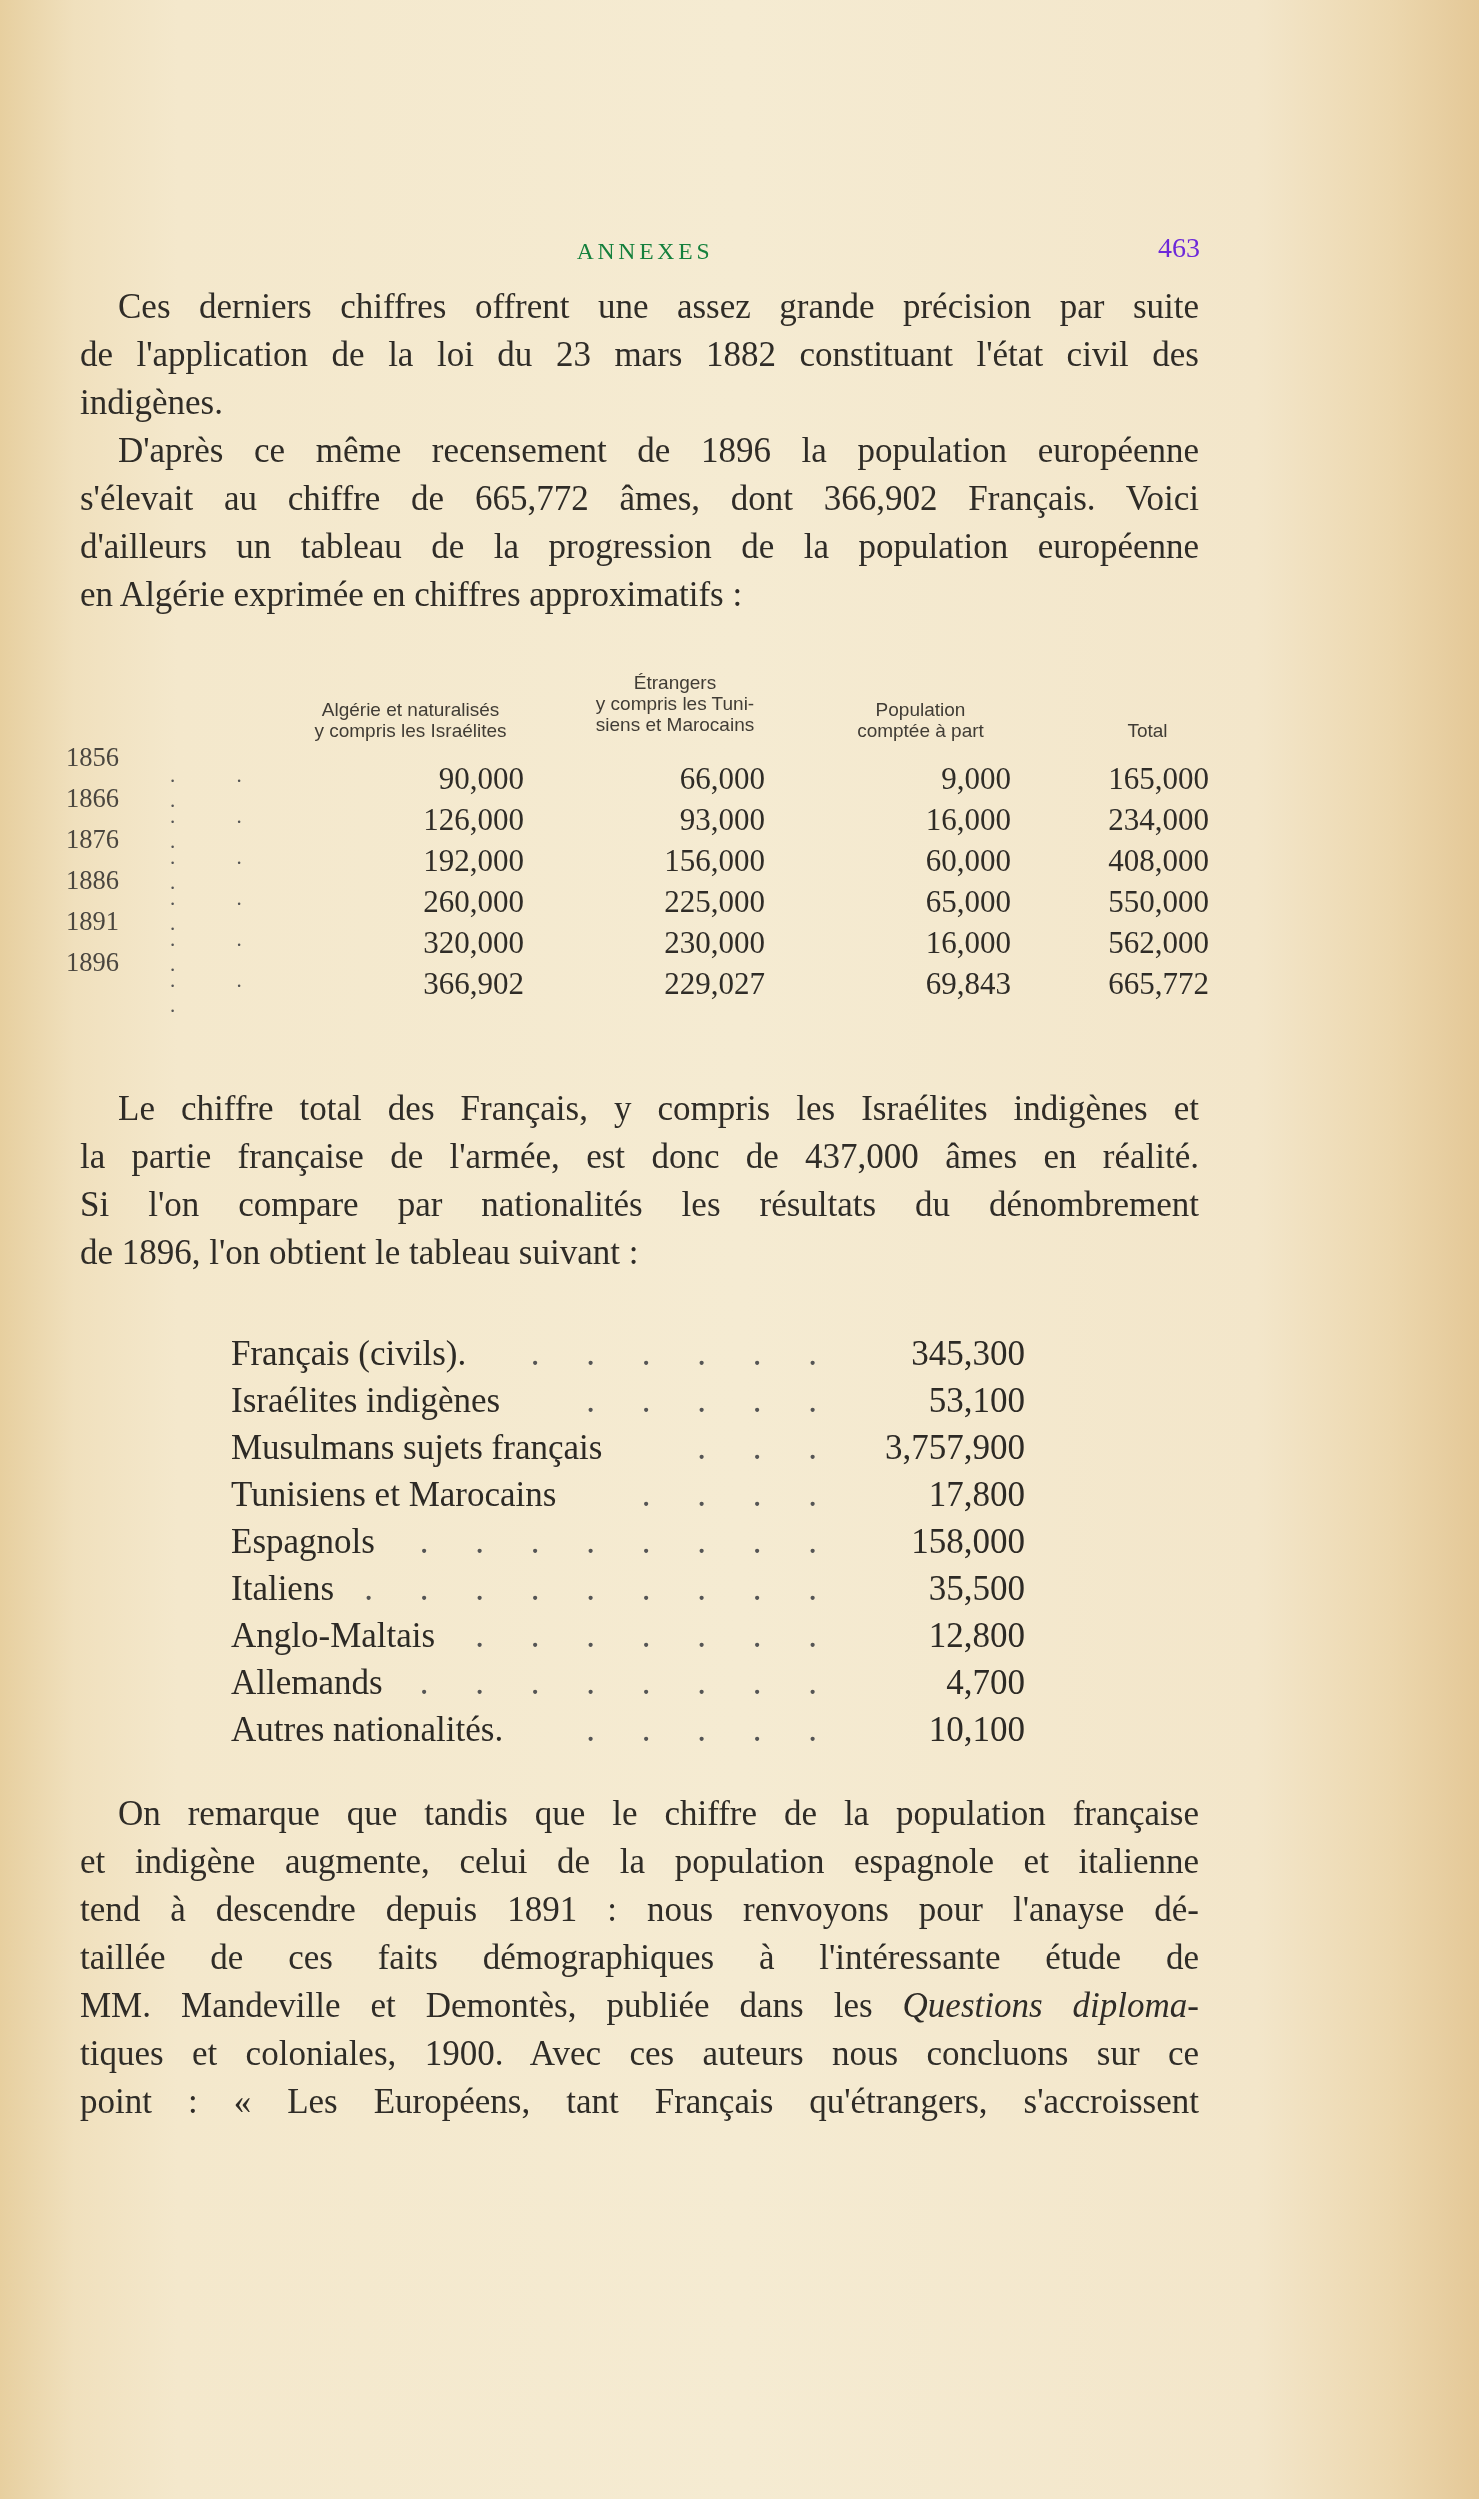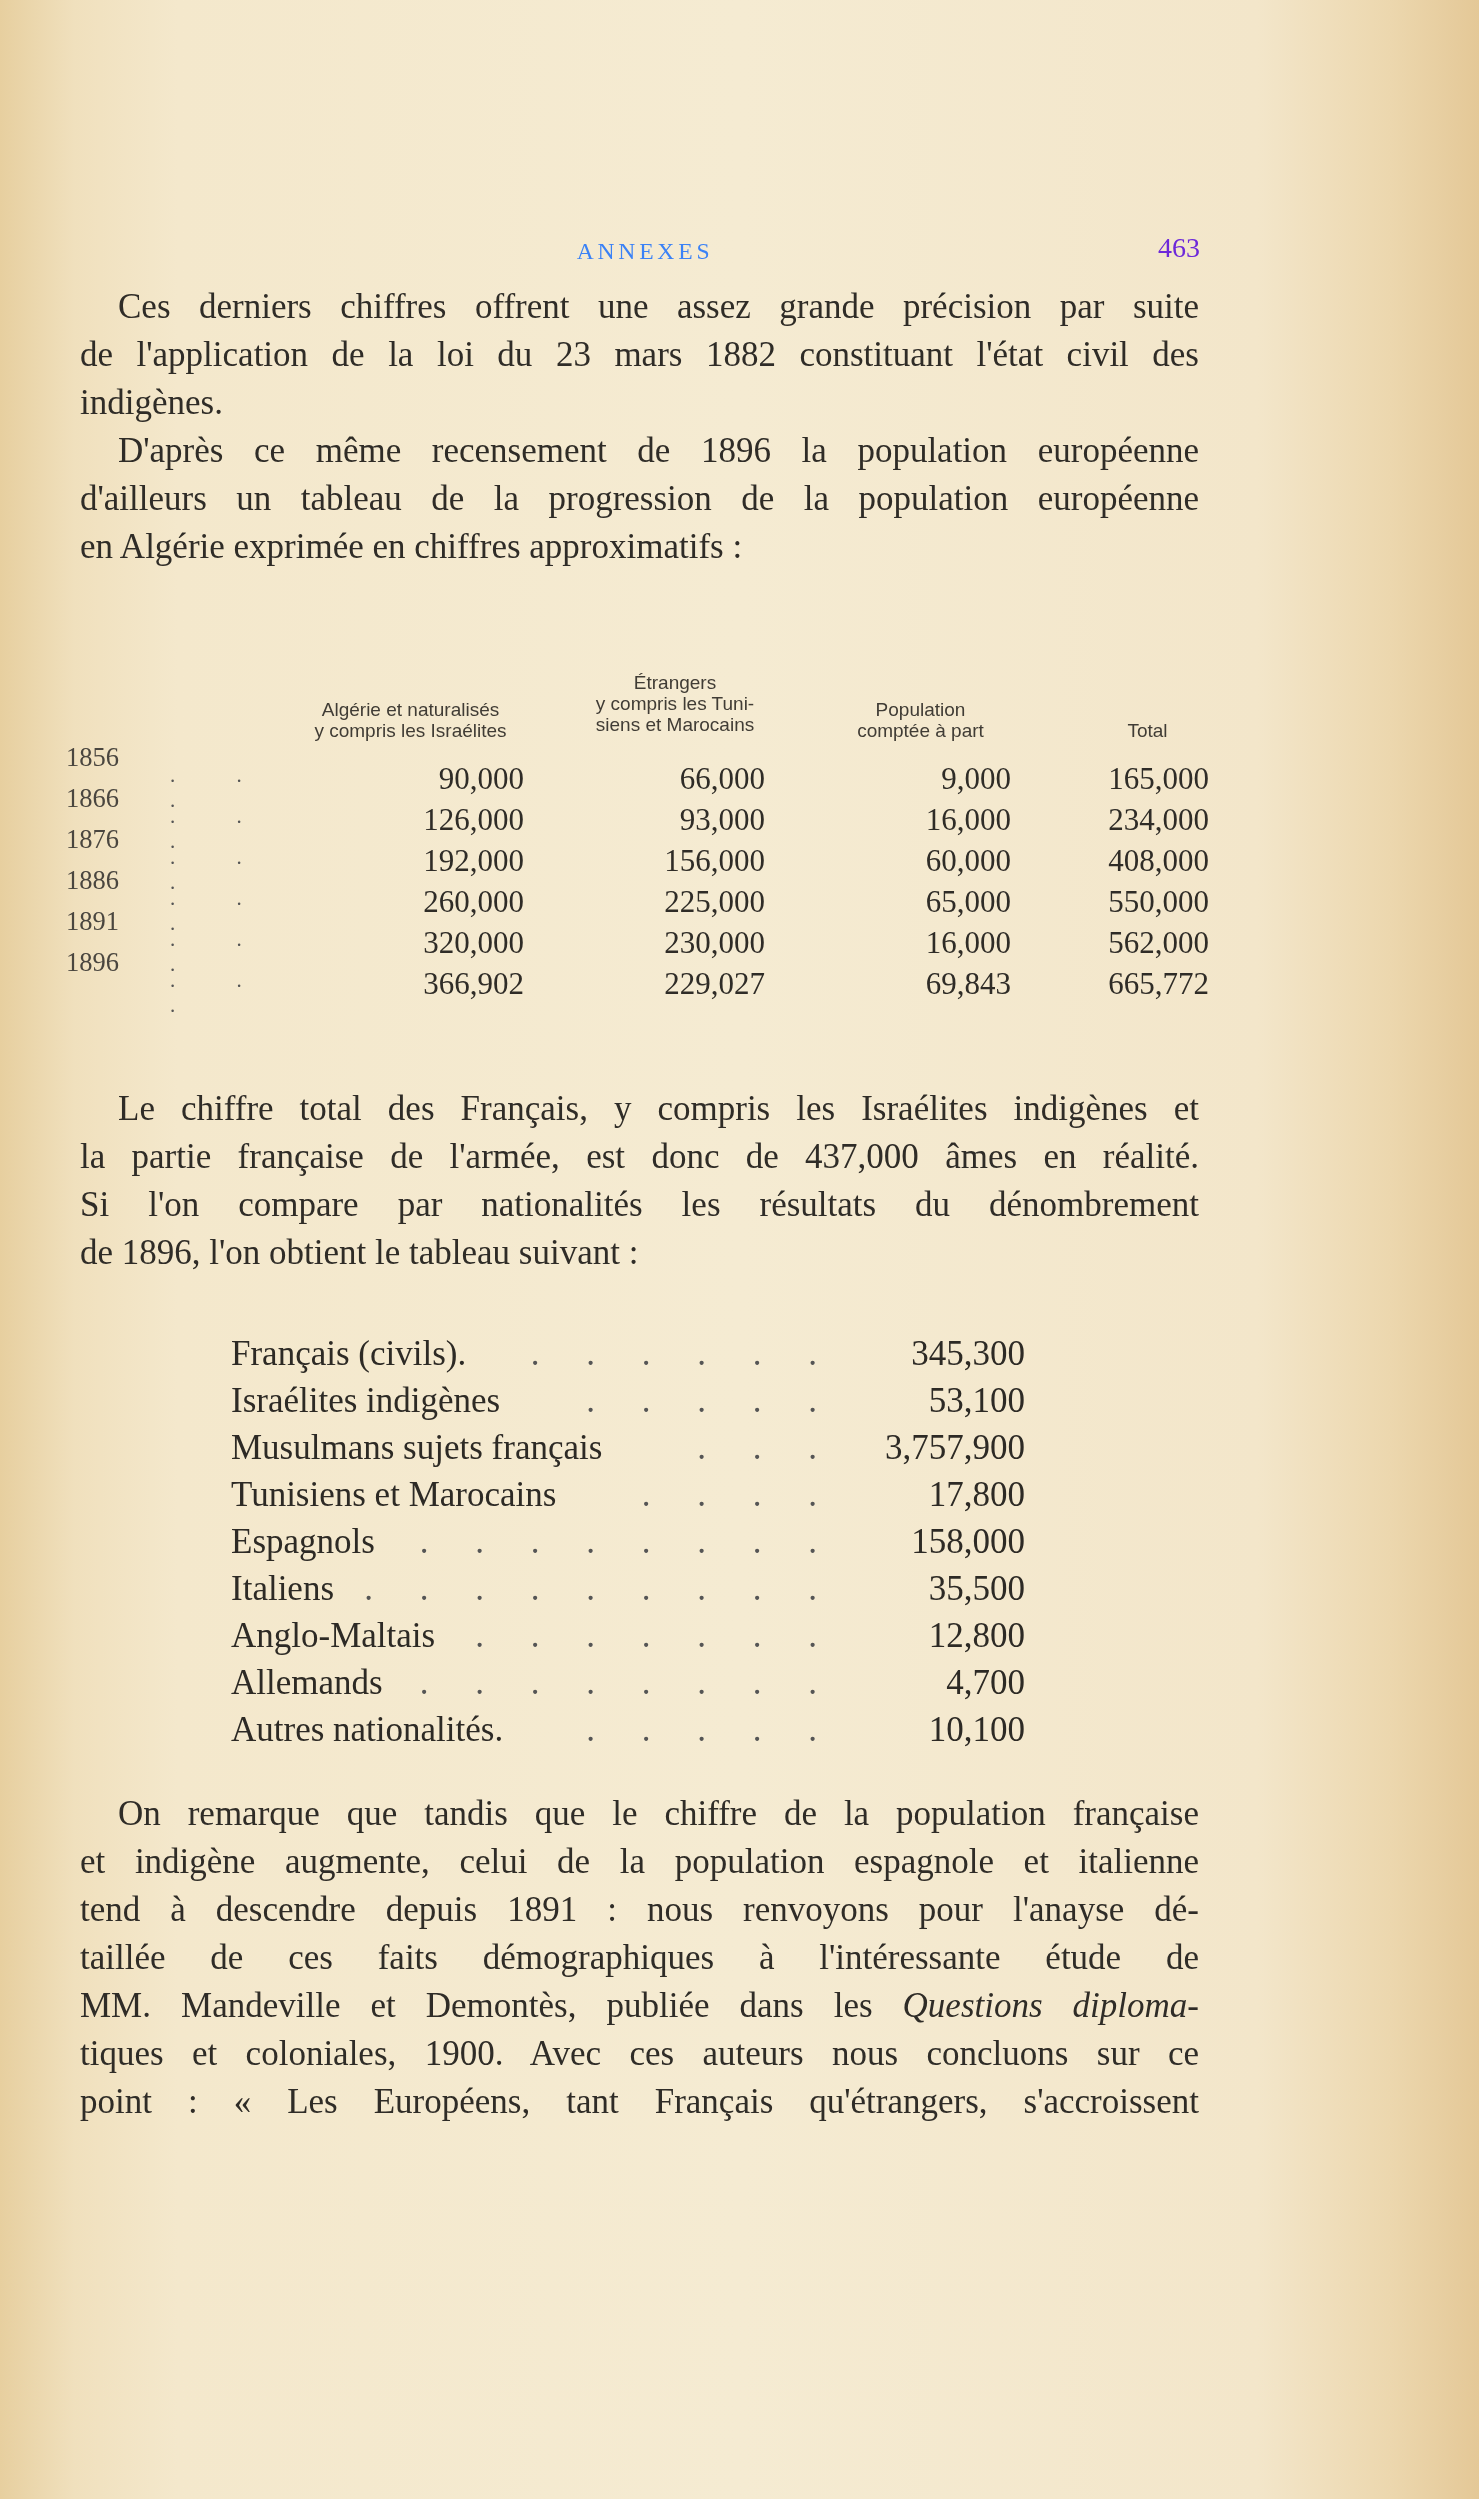--- a/index.html
+++ b/index.html
@@ -5,21 +5,21 @@
   html, body { margin: 0; padding: 0; }
   body {
     width: 1479px; height: 2500px; overflow: hidden;
     background: linear-gradient(90deg, #e7cf9f 0%, #f0e0bd 5%, #f4e8cc 12%, #f5ebd2 50%, #f3e6ca 85%, #ecd7ae 94%, #e4c897 100%);
     font-family: "Liberation Serif", "DejaVu Serif", serif;
     color: #2d2a25;
     position: relative;
   }
   .page { position: absolute; left: 0; top: 0; width: 1479px; height: 2500px; }
   .running-head { position: absolute; top: 238px; left: 90px; width: 1110px; height: 34px; }
-  .running-head .title { position: absolute; left: 0; right: 0; text-align: center; font-size: 23.6px; letter-spacing: 3.8px; color: #3b82f6; }
+  .running-head .title { position: absolute; left: 0; right: 0; text-align: center; font-size: 23.6px; letter-spacing: 3.8px; color: #15803d; }
   .running-head .pageno { position: absolute; right: 0; top: -5.7px; font-size: 28px; color: #6d28d9; margin-left: 8px; }
 
   .para { position: absolute; left: 80px; width: 1119px; font-size: 35px; line-height: 48px; text-align: justify; color: #2f2c27; }
   .para .line { display: block; white-space: nowrap; text-align-last: justify; }
   .para .line.last { text-align-last: left; }
   .para .indent { padding-left: 38px; }
   .para em { font-style: italic; margin-top: 38px; }
 
   
   .t1 { position: absolute; left: 66px; top: 652px; width: 1143px; }
@@ -49,20 +49,21 @@
   </div>
 
   <div class="para" style="top:283px">
     <span class="line indent">Ces derniers chiffres offrent une assez grande précision par suite</span>
     <span class="line">de l'application de la loi du 23 mars 1882 constituant l'état civil des</span>
     <span class="line last">indigènes.</span>
   </div>
 
   <div class="para" style="top:427px">
     <span class="line indent">D'après ce même recensement de 1896 la population européenne</span>
+    <span class="line">s'élevait au chiffre de 665,772 âmes, dont 366,902 Français. Voici</span>
     <span class="line">d'ailleurs un tableau de la progression de la population européenne</span>
     <span class="line last">en Algérie exprimée en chiffres approximatifs :</span>
   </div>
 
   <div class="t1">
     <div class="hdr">
       <div class="h" style="left:203px;width:283px;top:47px;white-space:pre-line">Algérie et naturalisés
 y compris les Israélites</div>
       <div class="h" style="left:491px;width:236px;top:20px;white-space:pre-line">Étrangers
 y compris les Tuni-

